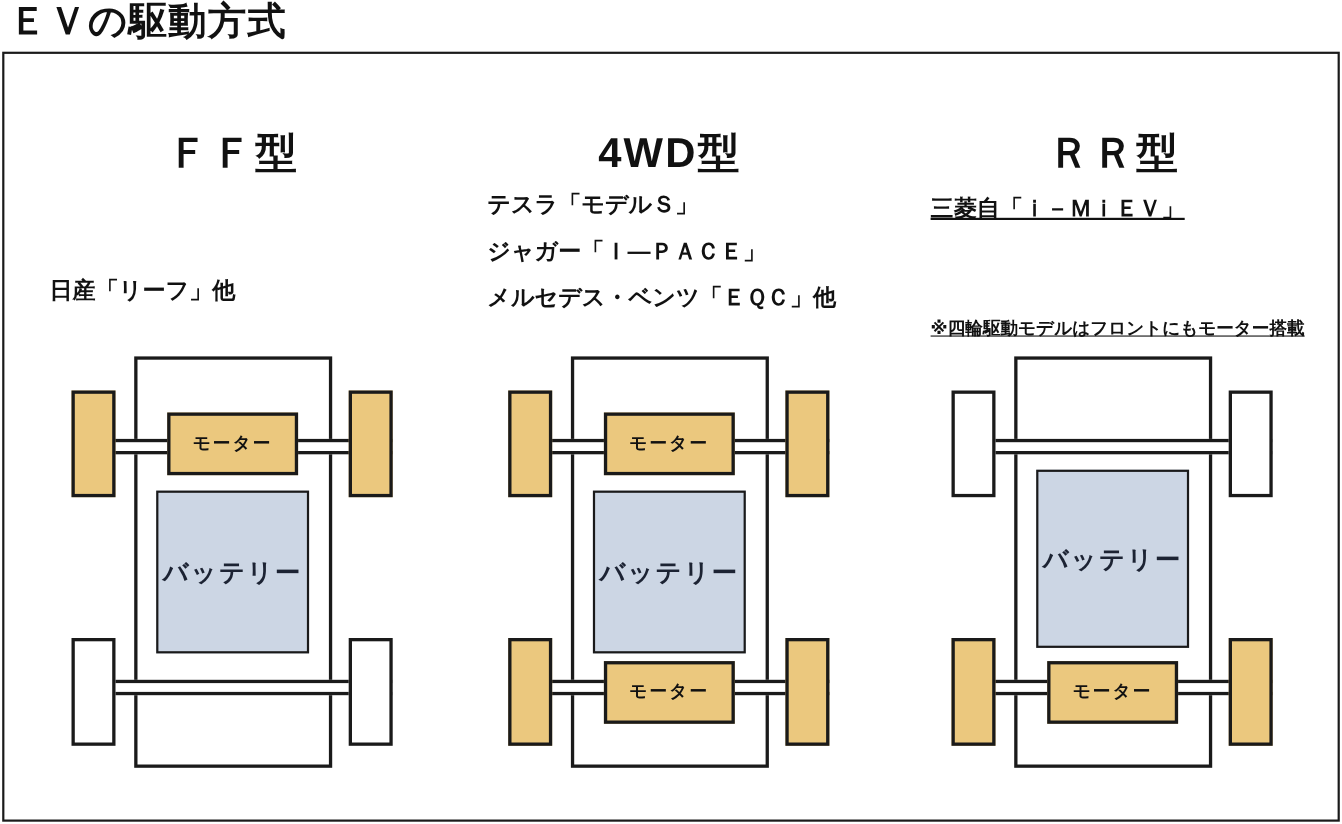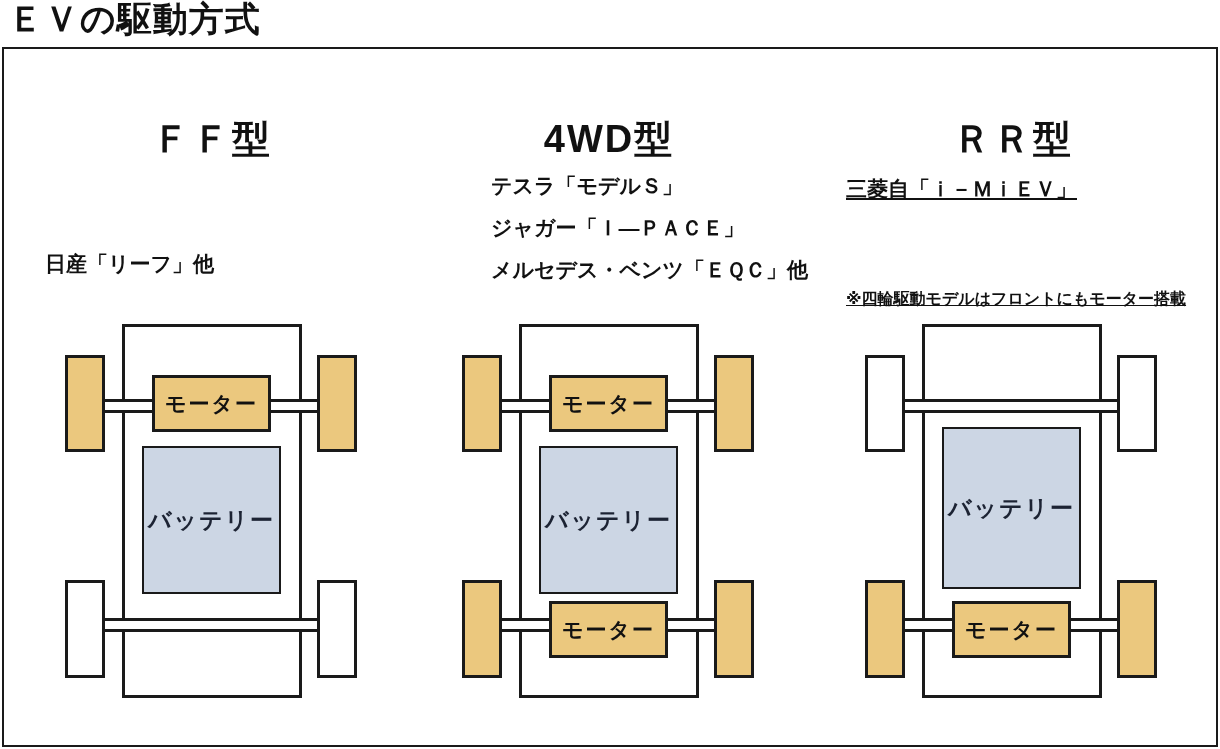--- a/index.html
+++ b/index.html
@@ -39,21 +39,21 @@
   #title-ff  { left: 62px; }
   #title-4wd { left: 459px; }
   #title-rr  { left: 863px; }
 
   .models {
     position: absolute;
     font-size: 21px; font-weight: bold; white-space: nowrap;
   }
   #models-ff  { left: 45px;  top: 250px; }
   #models-4wd { left: 443px; top: 172px; }
-  #models-4wd .line { height: 42px; margin-left: 48px; }
+  #models-4wd .line { height: 42px; }
   #models-rr  { left: 846px; top: 175px; }
   #models-rr .line { height: 36px; text-decoration: underline; }
   .note {
     position: absolute; left: 846px; top: 289px;
     font-size: 16px; font-weight: bold; white-space: nowrap; text-decoration: underline;
   }
 
   
   .car { position: absolute; top: 324px; width: 295px; height: 374px; }
   #car-ff  { left: 65px; }
@@ -87,21 +87,21 @@
   .wheel-rr { left: 252px; top: 256px; height: 98px; width: 41px; }
   .wheel.driven { background: var(--driven); }
   .wheel.free   { background: #ffffff; }
 
   .car .motor {
     position: absolute; left: 87px; width: 119px; height: 57px;
     background: var(--driven);
     border: 3px solid var(--outline);
     z-index: 4;
     display: flex; align-items: center; justify-content: center;
-    font-size: 21px; font-weight: bold; letter-spacing: 2px;
+    font-size: 16px; font-weight: bold; letter-spacing: 2px;
   }
   .motor-front { top: 51px; }
   .motor-rear  { top: 277px; }
 
   .car .battery {
     position: absolute; left: 77px; top: 122px;
     width: 139px; height: 148px;
     background: var(--battery);
     border: 2px solid var(--outline);
     z-index: 3;

